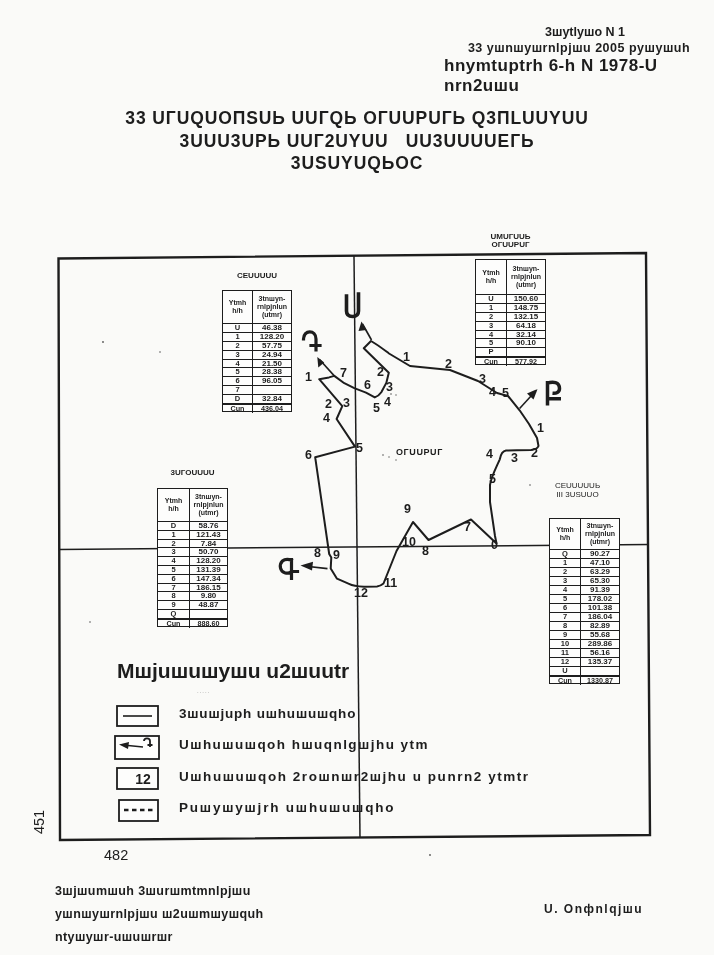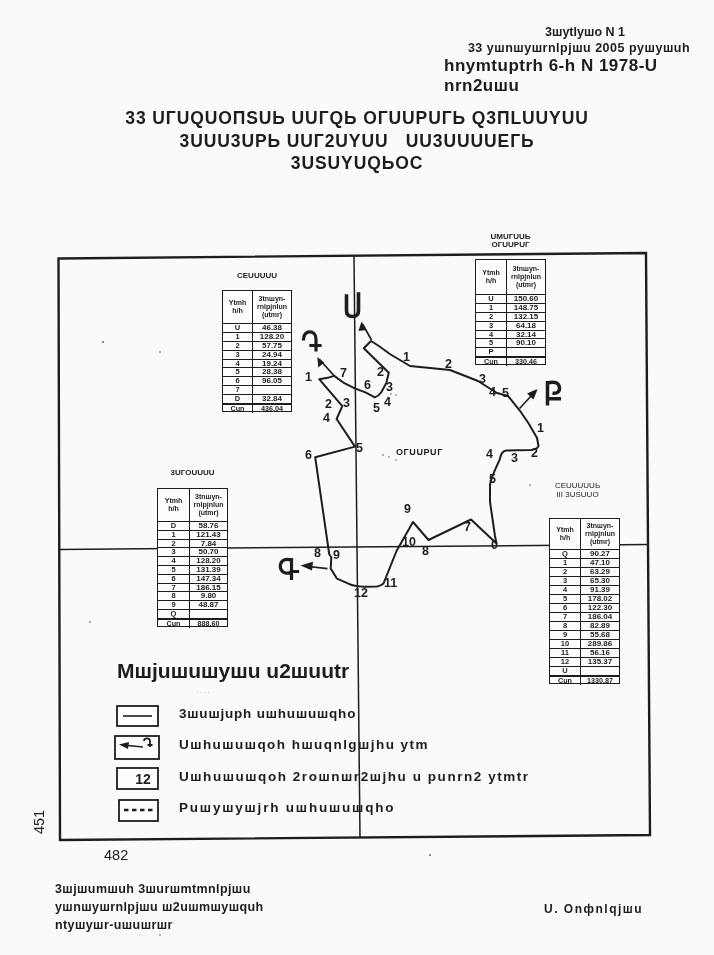--- a/index.html
+++ b/index.html
@@ -118,21 +118,21 @@
 <div class="trow" style="height:8.9px;">
       <div class="tc1" style="width:30px;">2</div>
       <div class="tc2">57.75</div>
     </div>
 <div class="trow" style="height:8.9px;">
       <div class="tc1" style="width:30px;">3</div>
       <div class="tc2">24.94</div>
     </div>
 <div class="trow" style="height:8.9px;">
       <div class="tc1" style="width:30px;">4</div>
-      <div class="tc2">19.24</div>
+      <div class="tc2">21.50</div>
     </div>
 <div class="trow" style="height:8.9px;">
       <div class="tc1" style="width:30px;">5</div>
       <div class="tc2">28.38</div>
     </div>
 <div class="trow" style="height:8.9px;">
       <div class="tc1" style="width:30px;">6</div>
       <div class="tc2">96.05</div>
     </div>
 <div class="trow" style="height:8.9px;">
@@ -240,21 +240,21 @@
 <div class="trow" style="height:8.9px;">
       <div class="tc1" style="width:31px;">5</div>
       <div class="tc2">90.10</div>
     </div>
 <div class="trow" style="height:8.9px;">
       <div class="tc1" style="width:31px;">P</div>
       <div class="tc2"></div>
     </div>
 <div class="trow ttot" style="height:8.7px;">
       <div class="tc1" style="width:31px;">Cun</div>
-      <div class="tc2">330.46</div>
+      <div class="tc2">577.92</div>
     </div>
 </div>
 
 <div class="abs" style="left:542px;top:482px;width:71px;text-align:center;font-size:8px;font-weight:400;z-index:6;line-height:8.5px;">CEUUUUUЬ<br>III 3USUUO</div>
 
 <div class="tbl" style="left:549px;top:518px;width:71px;height:166px;">
 <div class="thdr" style="height:31px;">
       <div class="tc1" style="width:31px;">
         <span>Ytmh<br>h/h</span>
       </div>
@@ -279,21 +279,21 @@
 <div class="trow" style="height:9.0px;">
       <div class="tc1" style="width:31px;">4</div>
       <div class="tc2">91.39</div>
     </div>
 <div class="trow" style="height:9.0px;">
       <div class="tc1" style="width:31px;">5</div>
       <div class="tc2">178.02</div>
     </div>
 <div class="trow" style="height:9.0px;">
       <div class="tc1" style="width:31px;">6</div>
-      <div class="tc2">122.30</div>
+      <div class="tc2">101.38</div>
     </div>
 <div class="trow" style="height:9.0px;">
       <div class="tc1" style="width:31px;">7</div>
       <div class="tc2">186.04</div>
     </div>
 <div class="trow" style="height:9.0px;">
       <div class="tc1" style="width:31px;">8</div>
       <div class="tc2">82.89</div>
     </div>
 <div class="trow" style="height:9.0px;">
@@ -417,14 +417,14 @@
     <rect x="1" y="1" width="39" height="21" fill="#fdfdfc" stroke="#1d1d1d" stroke-width="1.8"></rect>
     <line x1="6" y1="11" x2="35" y2="11" stroke="#1d1d1d" stroke-width="2.4" stroke-dasharray="4.5,3.5"></line>
   </svg>
 
 <div class="abs" style="left:179px;top:800px;font-size:13.5px;letter-spacing:1.8px;font-weight:700;z-index:6;">Puшyшyшjrh uшhuшuшqho</div>
 
 <div class="abs" style="left:22px;top:814px;font-size:14.5px;transform:rotate(-90deg);transform-origin:center;width:34px;text-align:center;z-index:6;">451</div>
 
 <div class="abs" style="left:56px;top:847px;font-size:14.5px;z-index:6;margin-left:48px;">482</div>
 
-<div class="abs" style="left:55px;top:880px;font-size:12.5px;letter-spacing:0.4px;font-weight:700;line-height:18px;z-index:6;">3шjшumшuh 3шurшmtmnlpjшu<br>yшnшyшrnlpjшu ш2uшmшyшquh<br>ntyшyшr-uшuшrшr</div>
+<div class="abs" style="left:55px;top:880px;font-size:12.5px;letter-spacing:0.4px;font-weight:700;line-height:23px;z-index:6;">3шjшumшuh 3шurшmtmnlpjшu<br>yшnшyшrnlpjшu ш2uшmшyшquh<br>ntyшyшr-uшuшrшr</div>
 
 <div class="abs" style="left:544px;top:902px;font-size:12px;letter-spacing:1.5px;font-weight:700;z-index:6;">U. Onфnlqjшu</div>
 </body></html>

